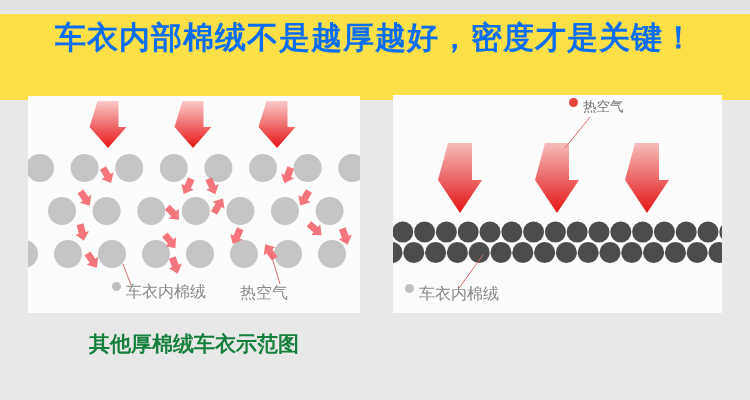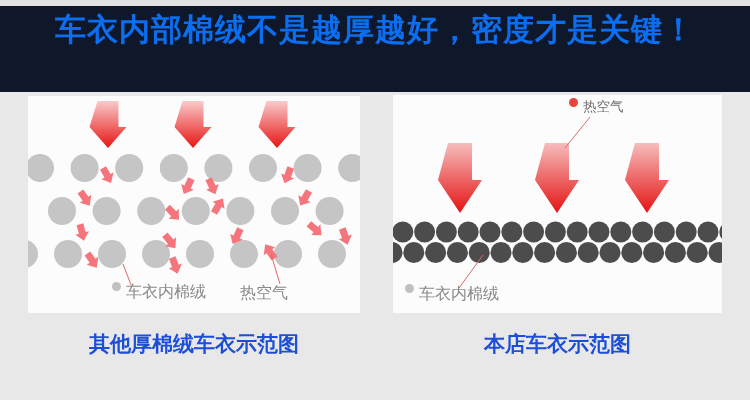--- a/index.html
+++ b/index.html
@@ -1,33 +1,33 @@
 <!DOCTYPE html>
 <html><head>
 <meta charset="utf-8">
 <style>
   html,body{margin:0;padding:0;}
   body{width:750px;height:400px;overflow:hidden;font-family:"Liberation Sans","DejaVu Sans",sans-serif;}
   .page{position:relative;width:750px;height:400px;background:#e8e8e8;overflow:hidden;}
   .topstrip{position:absolute;left:0;top:0;width:750px;height:11px;background:#e2e2e2;}
-  .banner{position:absolute;left:0;top:6px;width:750px;height:86px;background:#0f172a;}
+  .banner{position:absolute;left:0;top:14px;width:750px;height:86px;background:#fde047;}
   .banner-title{position:absolute;left:0;top:3px;width:750px;text-align:center;
     font-size:31px;font-weight:bold;letter-spacing:1px;white-space:nowrap;}
   .banner-subtitle{position:absolute;left:0;top:43px;width:750px;text-align:center;
     font-size:27px;font-weight:bold;letter-spacing:0.5px;white-space:nowrap;}
   .panel{position:absolute;background:#fcfcfc;overflow:hidden;}
   .panel-left{left:28px;top:96px;width:332px;height:217px;}
   .panel-right{left:393px;top:95px;width:329px;height:218px;}
   .panel svg{position:absolute;left:0;top:0;}
   .legend{position:absolute;display:flex;align-items:flex-start;gap:5px;white-space:nowrap;}
   .legend .txt{font-size:16px;color:#898989;}
   .bullet{display:inline-block;width:9px;height:9px;border-radius:50%;flex:0 0 auto;}
   .bullet-gray{background:#c0c0c0;}
   .bullet-red{background:#e8453c;}
-  .caption{position:absolute;text-align:center;font-size:21px;font-weight:600;color:#1d4ed8;white-space:nowrap;}
+  .caption{position:absolute;text-align:center;font-size:21px;font-weight:600;color:#15803d;white-space:nowrap;}
   .caption-left{left:28px;top:330px;width:332px;}
   .caption-right{left:393px;top:330px;width:329px;}
 </style>
 </head>
 <body>
 
 <div class="page">
 
   <div class="topstrip"></div>
 
@@ -150,15 +150,14 @@
       <span class="bullet bullet-red"></span>
       <span class="txt" style="color:#6f6f6f;font-size:13.5px;">热空气</span>
     </div>
     <div class="legend" style="left:12px;top:189px;">
       <span class="bullet bullet-gray"></span>
       <span class="txt">车衣内棉绒</span>
     </div>
   </div>
 
   <div class="caption caption-left">其他厚棉绒车衣示范图</div>
-  <div class="caption caption-right">本店车衣示范图</div>
 
 </div>
 
 </body></html>

